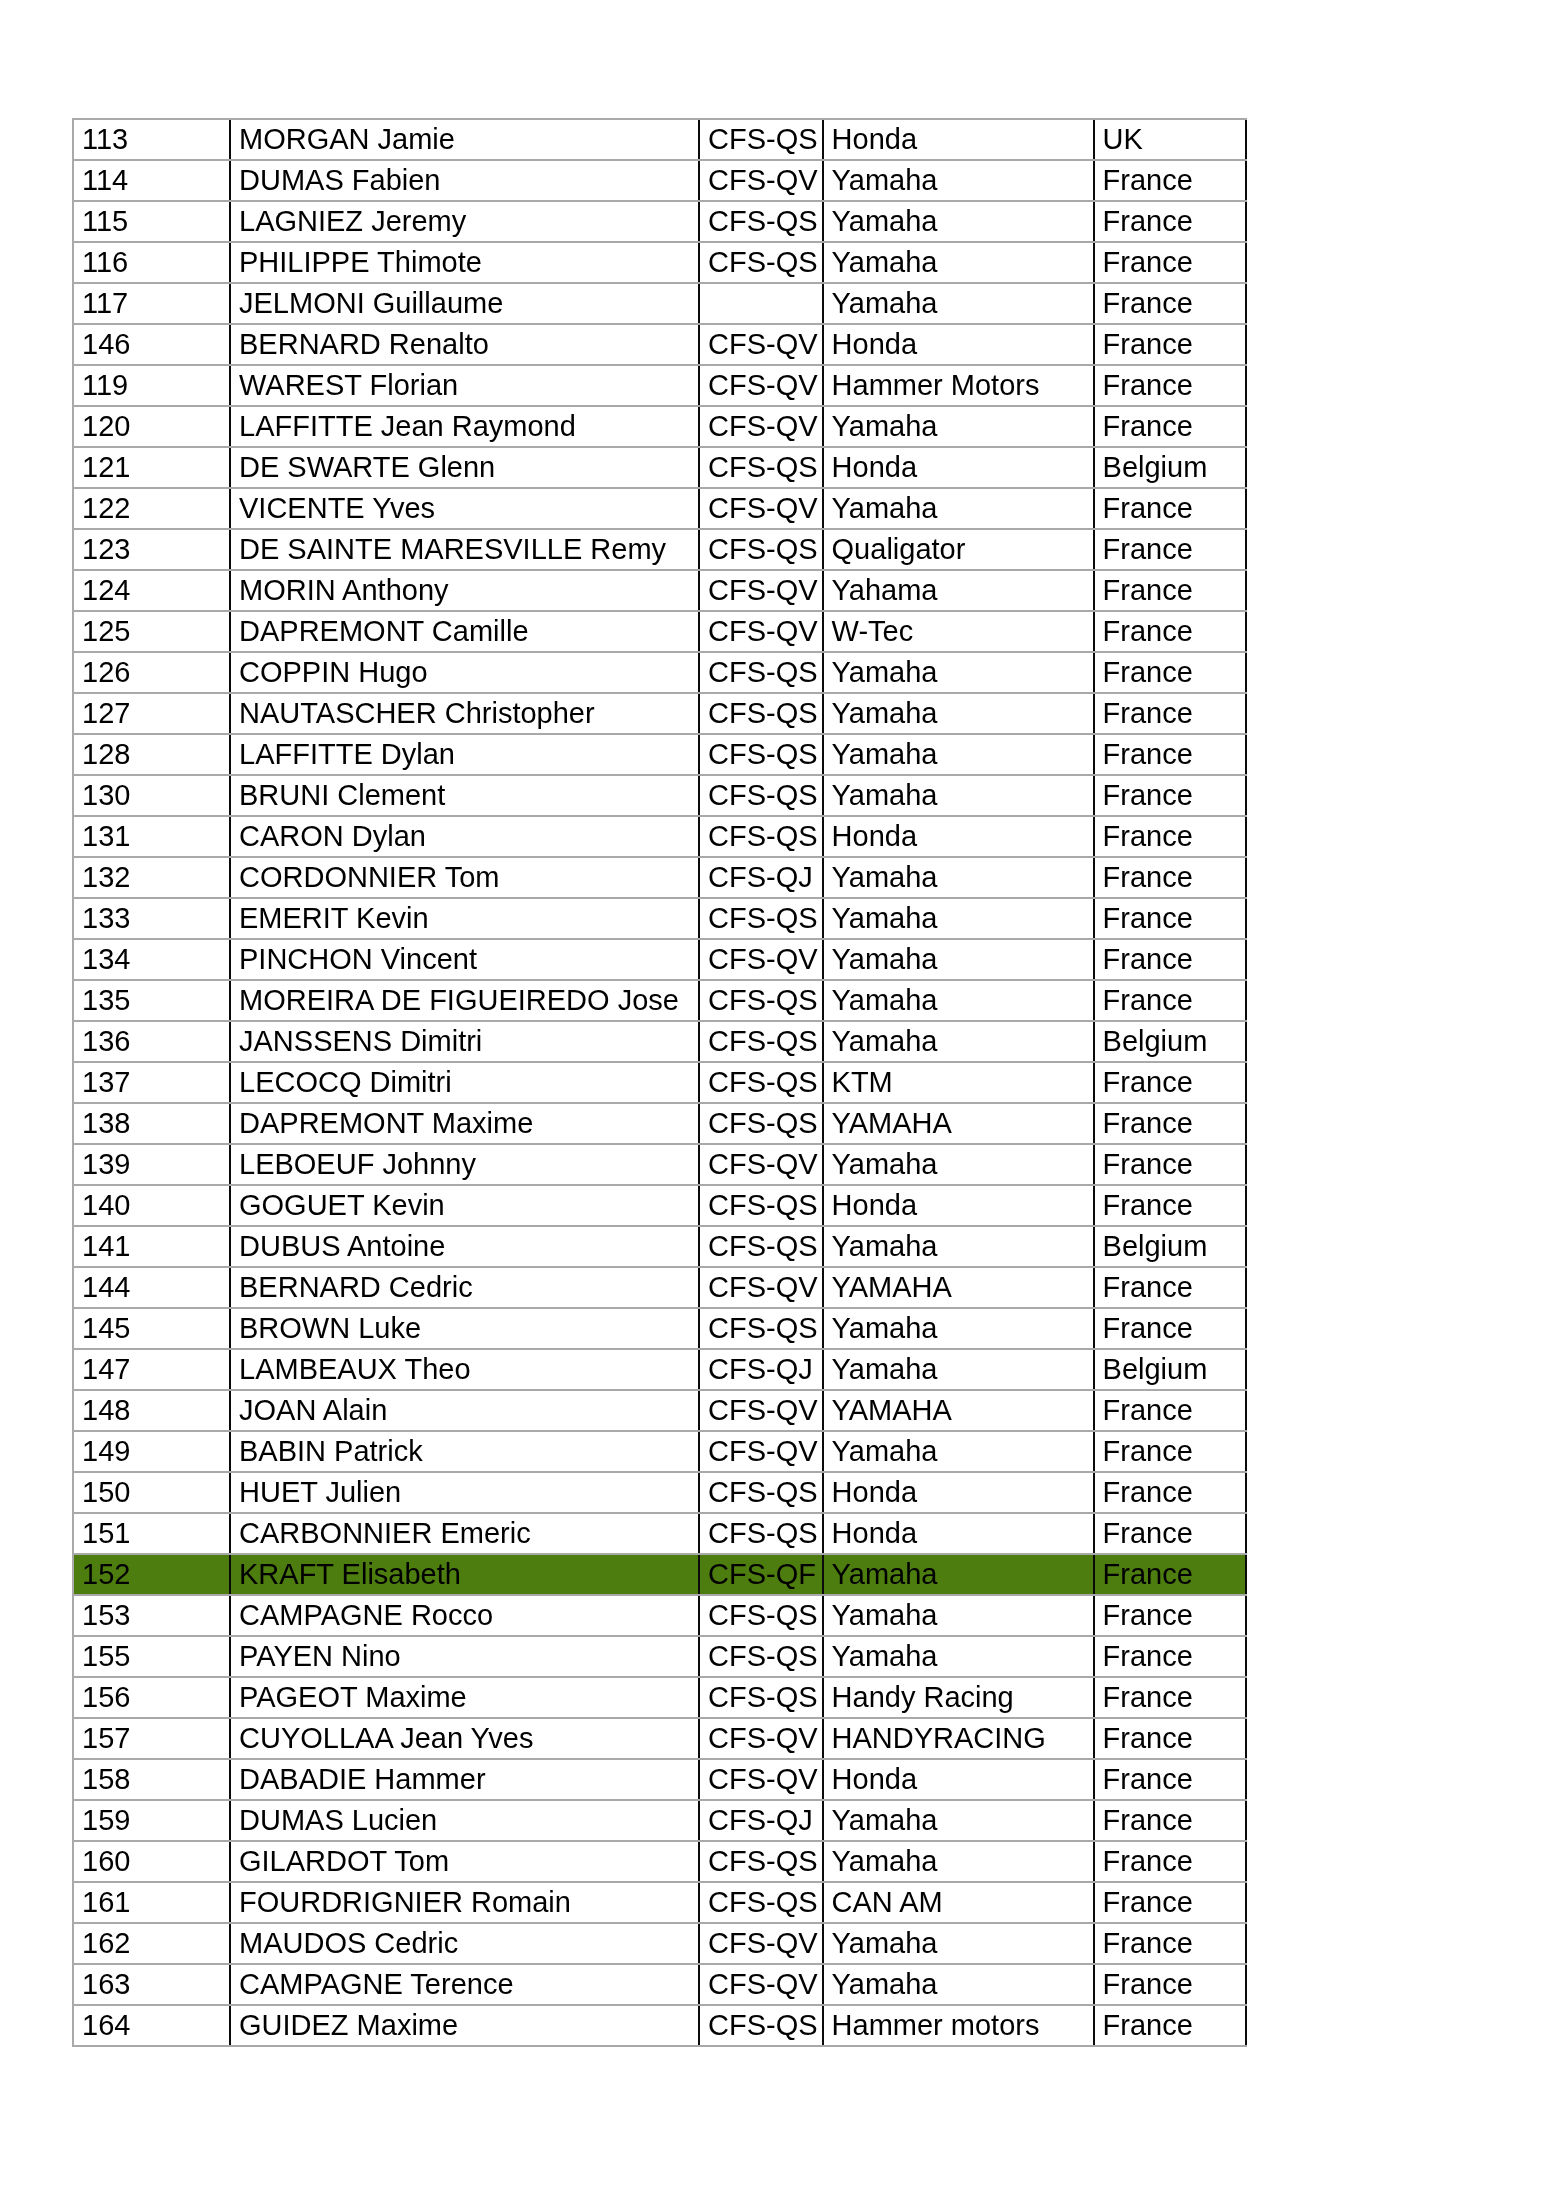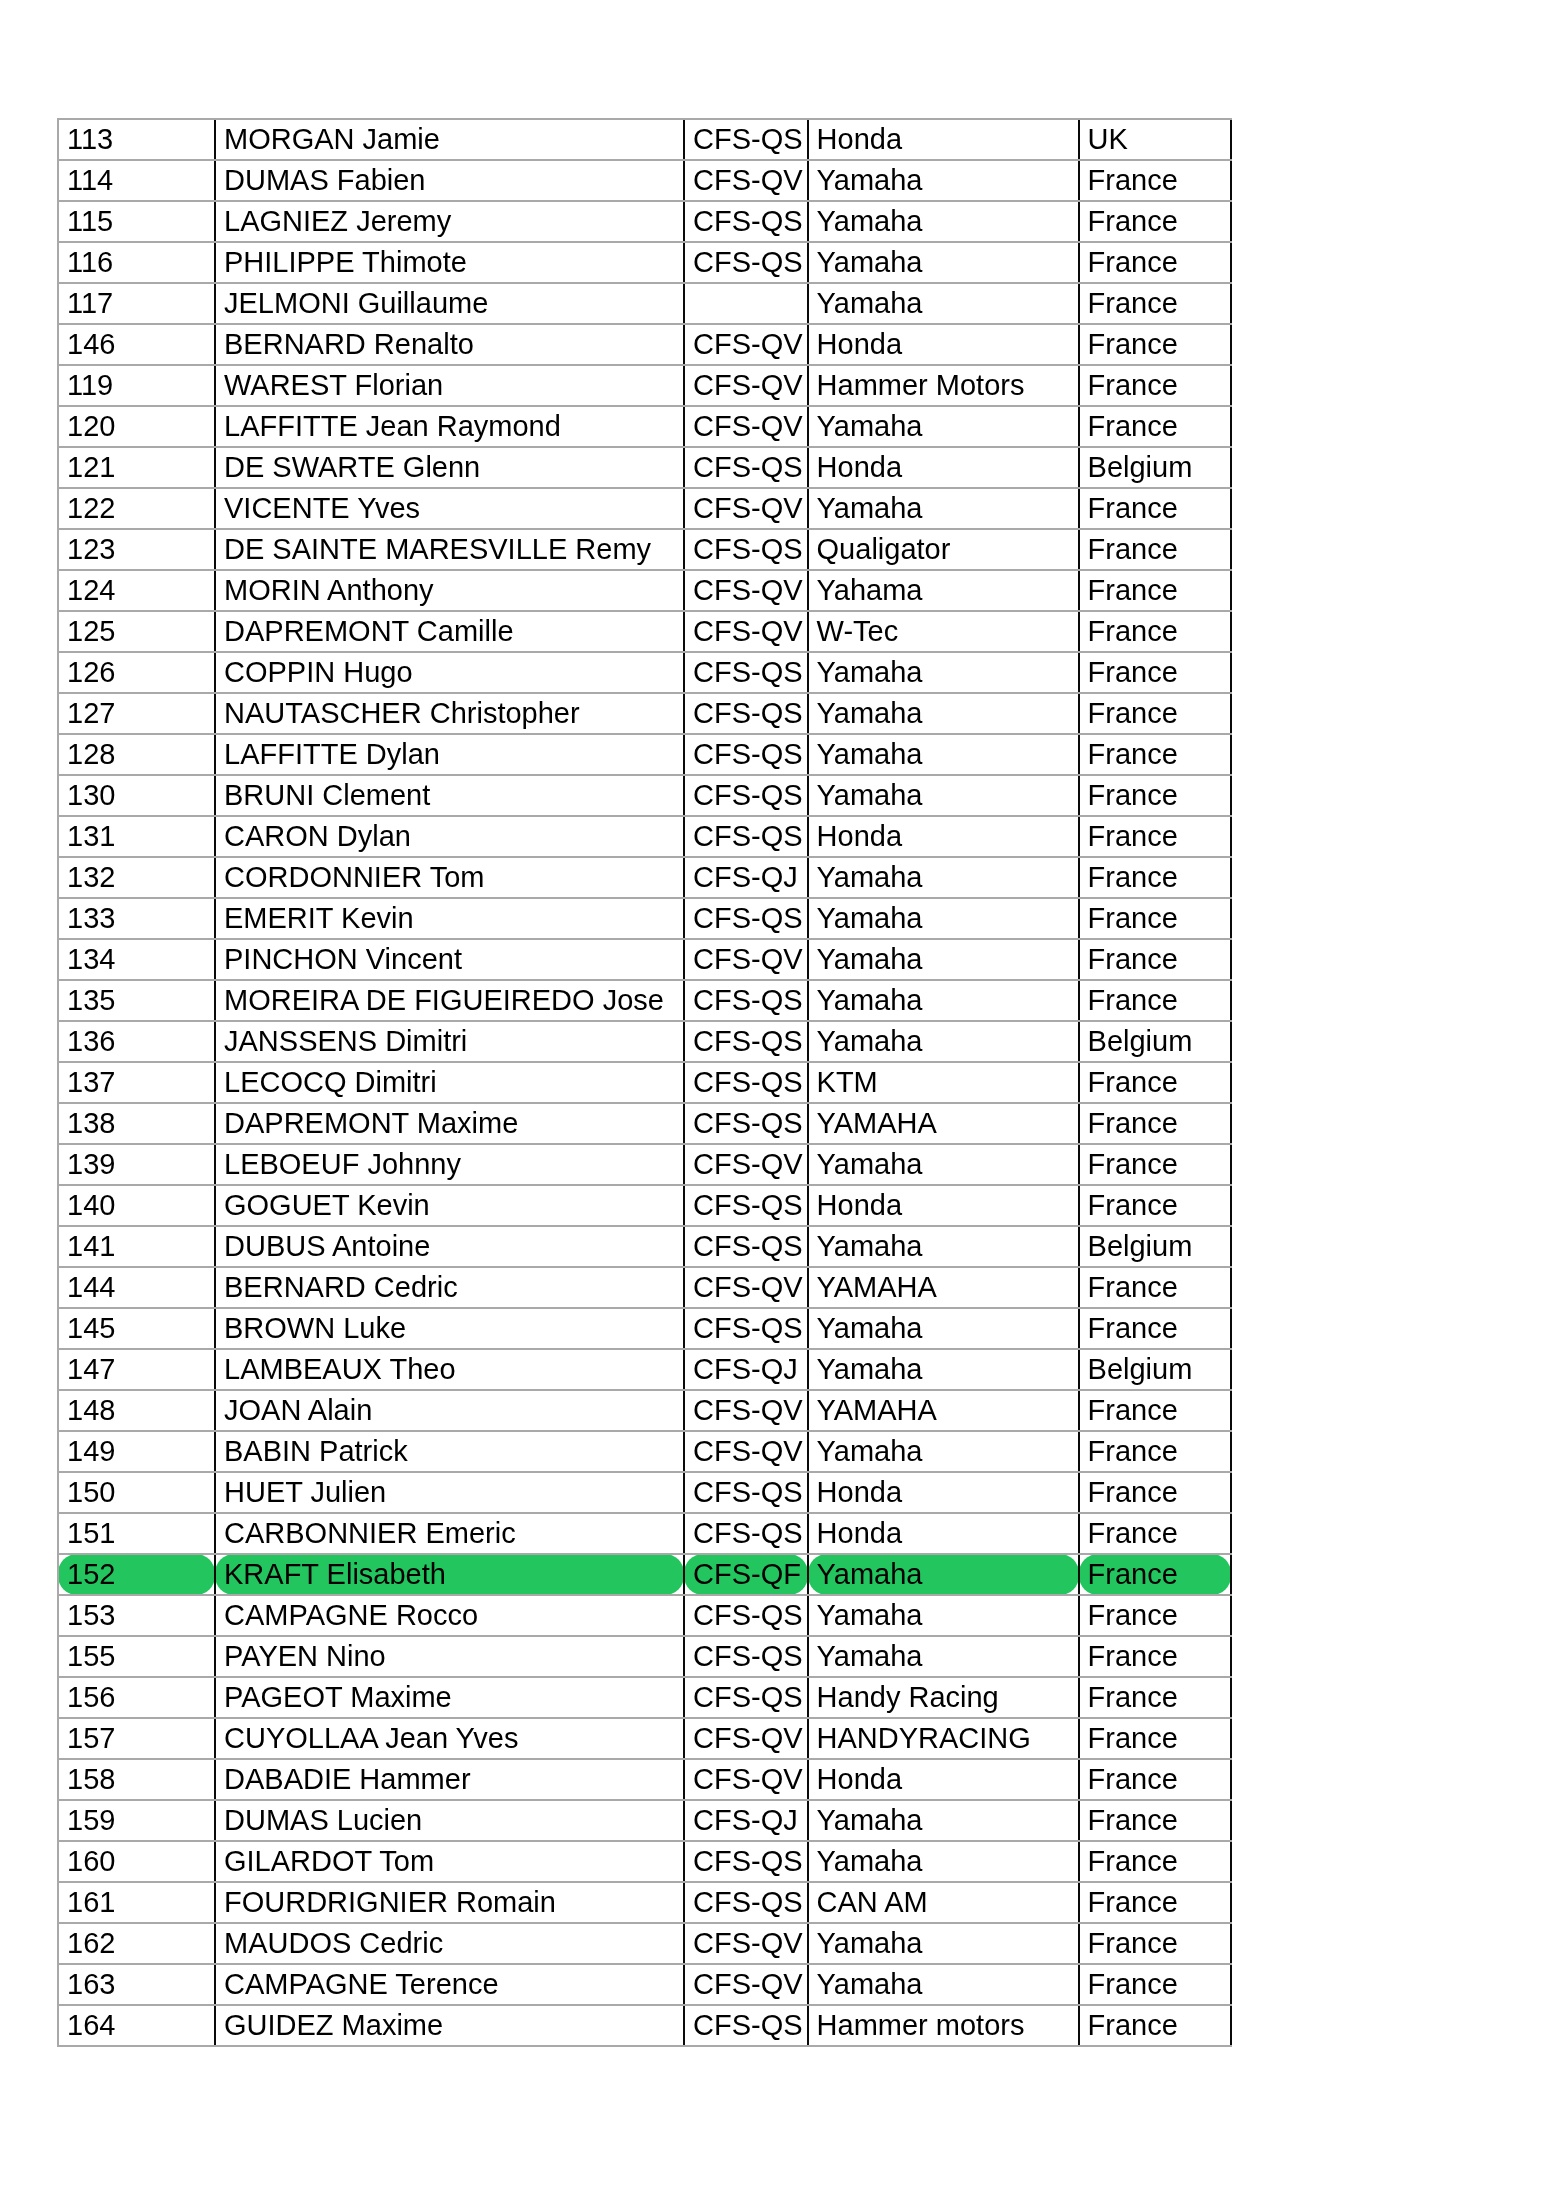--- a/index.html
+++ b/index.html
@@ -8,21 +8,21 @@
     background: #ffffff;
   }
   body {
     width: 1555px;
     height: 2200px;
     position: relative;
     font-family: "Liberation Sans", sans-serif;
   }
   table.entry-table {
     position: absolute;
-    left: 57px;
+    left: 72px;
     top: 118px;
     border-collapse: collapse;
     table-layout: fixed;
     border: 2px solid #a9a9a9;
     border-right: 2px solid #0a0a0a;
   }
   table.entry-table td {
     height: 39px;
     font-family: "Liberation Sans", sans-serif;
     font-size: 29px;
@@ -36,21 +36,21 @@
     vertical-align: middle;
     line-height: 1.05;
   }
   table.entry-table td.vline {
     border-left: 2px solid #0a0a0a;
   }
   table.entry-table tr.highlighted td {
     background: #fa3cf1;
   }
 </style>
-<style>table.entry-table tr.highlighted td { background: #22c55e; border-radius: 19px; }</style></head>
+<style>table.entry-table tr.highlighted td { background: #4d7c0f; }</style></head>
 <body>
 
 <table class="entry-table">
   <colgroup>
     <col style="width:157px">
     <col style="width:469px">
     <col style="width:122px">
     <col style="width:271px">
     <col style="width:152px">
   </colgroup>

